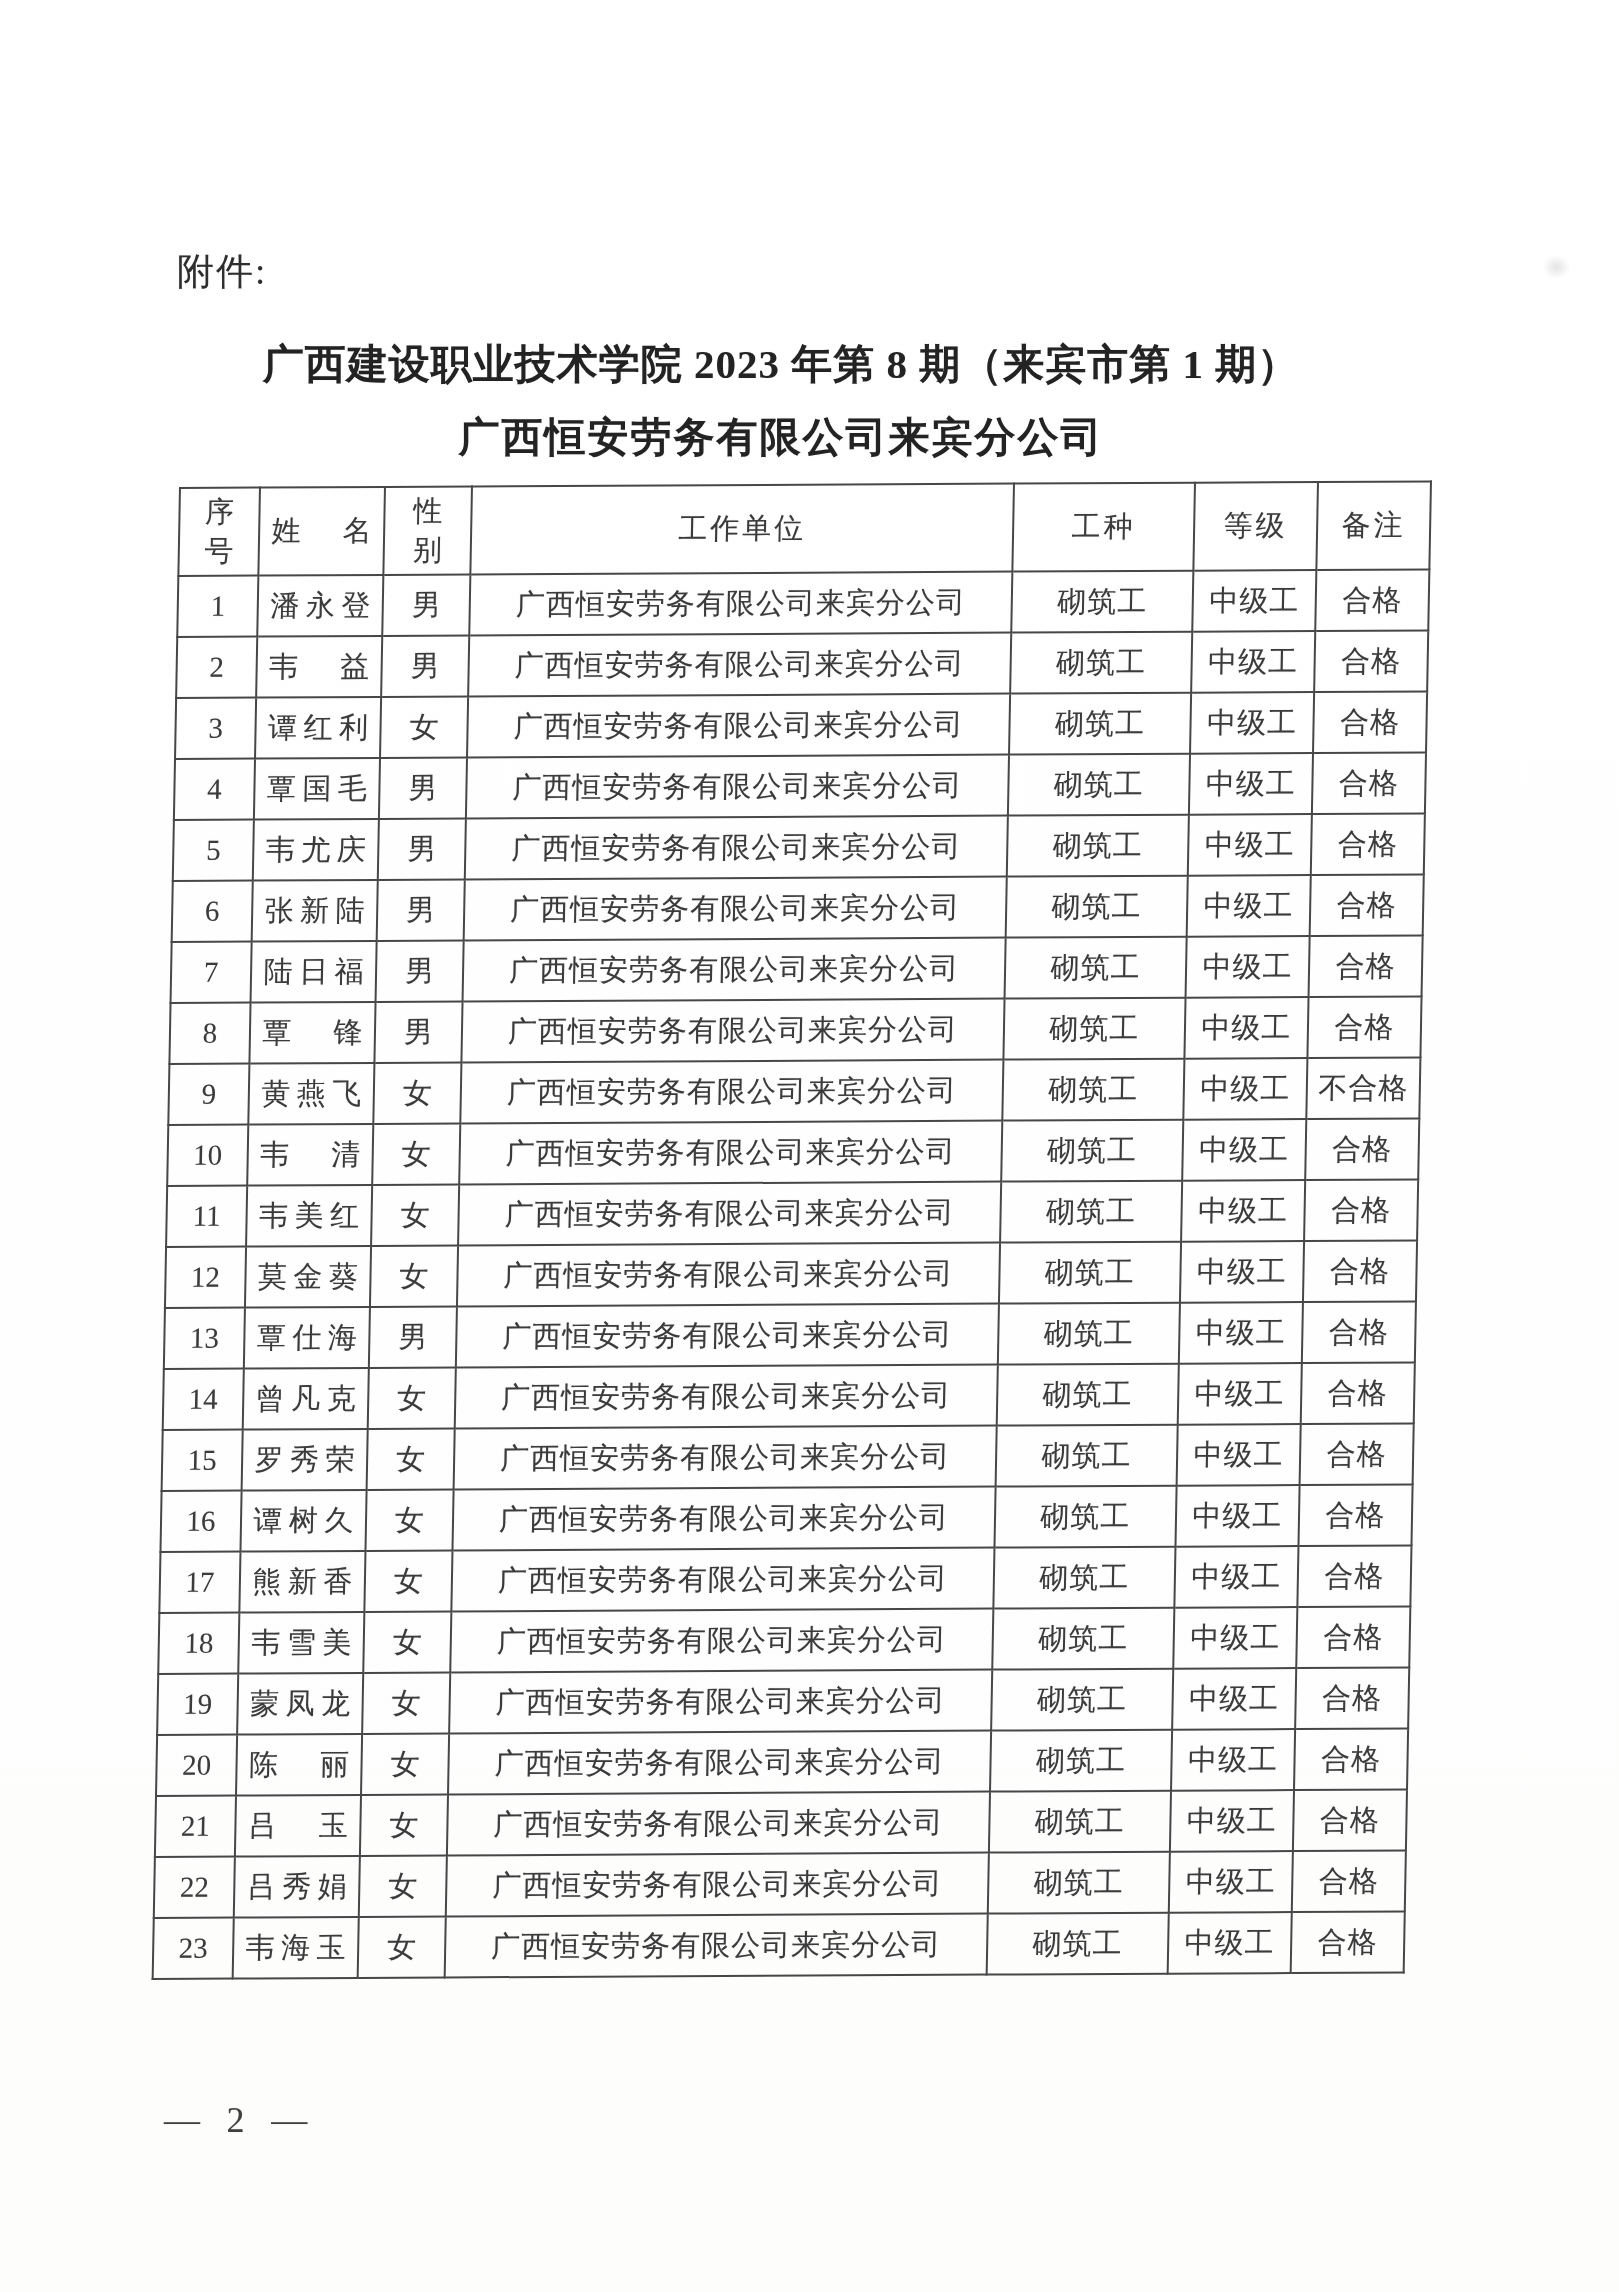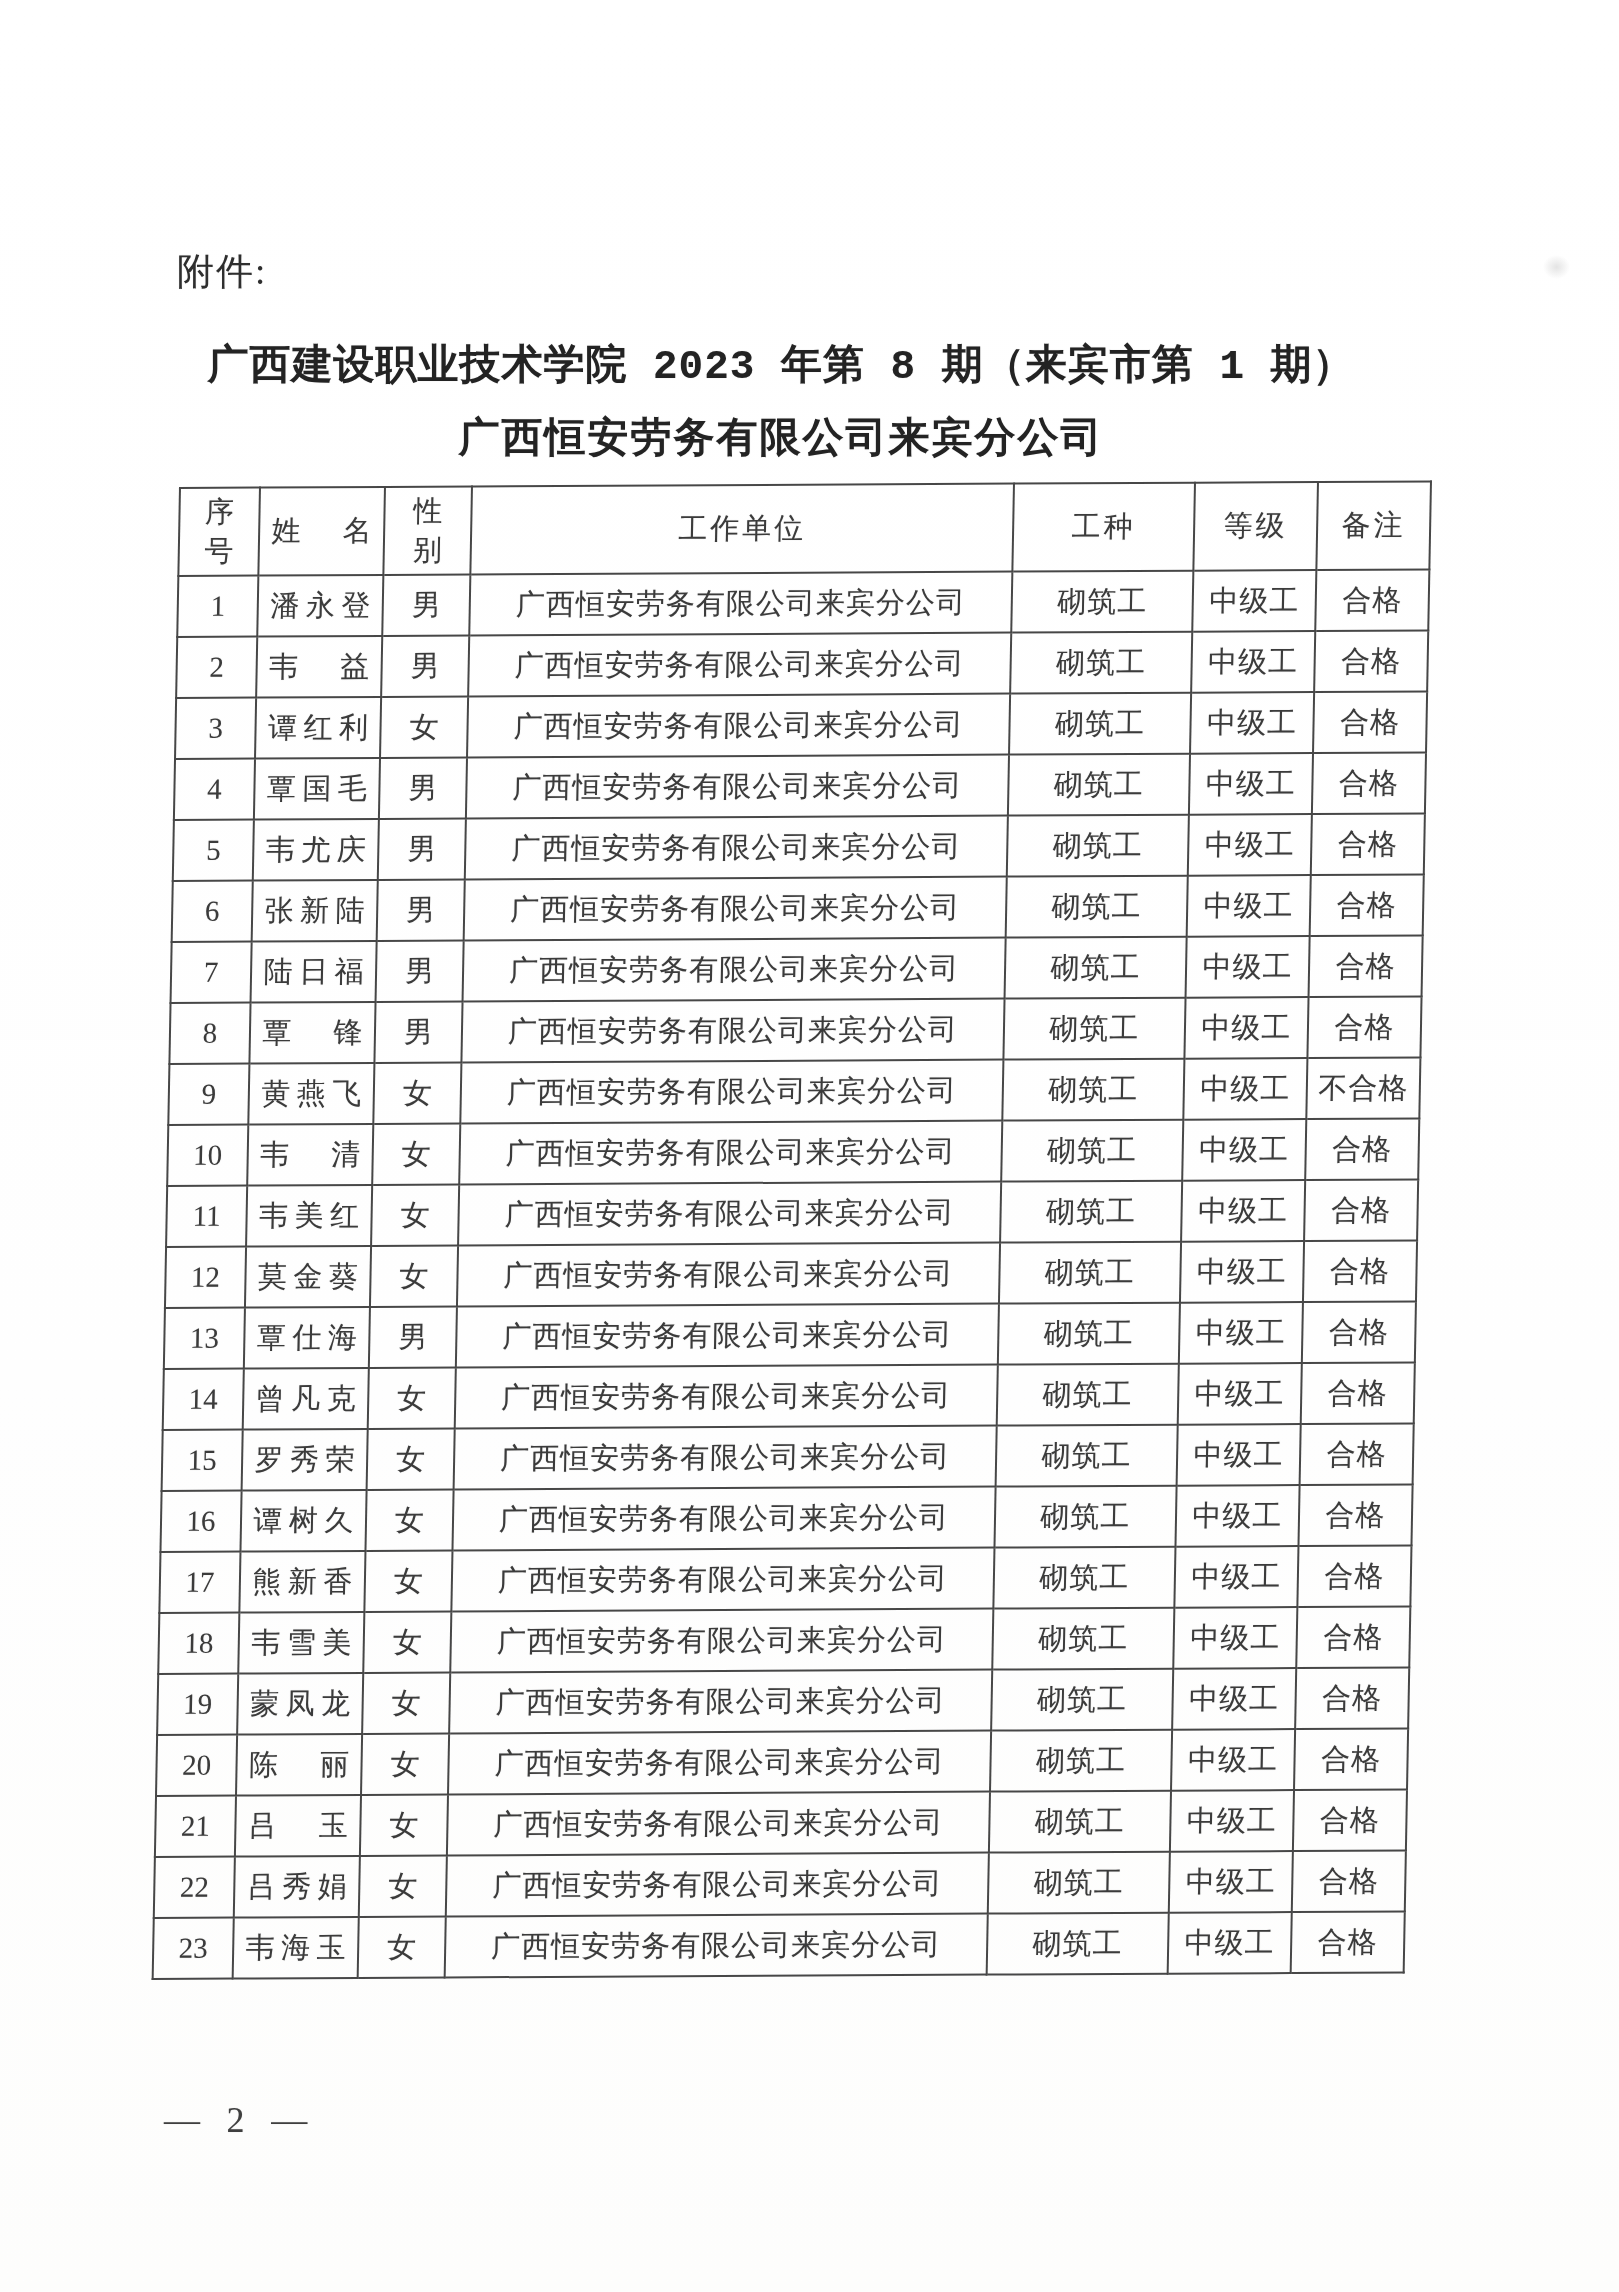--- a/index.html
+++ b/index.html
@@ -12,21 +12,21 @@
     overflow:hidden;
     text-shadow:0 0 1px rgba(90,90,90,0.30);
   }
   .attachment {
     position:absolute; left:177px; top:247px;
     font-size:37px; color:#2e2e2e; letter-spacing:2px;
   }
   .title-line1 {
     position:absolute; left:176px; top:337px; width:1210px;
     text-align:center; font-size:41px; font-weight:bold;
-    color:#232323; white-space:nowrap; letter-spacing:1px;font-family:Liberation Mono, monospace;
+    color:#232323; white-space:nowrap; letter-spacing:1px;
   }
   .title-line2 {
     position:absolute; left:176px; top:410px; width:1210px;
     text-align:center; font-size:41px; font-weight:bold;
     color:#232323; white-space:nowrap; letter-spacing:2px;
   }
   .tablewrap {
     position:absolute; left:179px; top:487px;
     transform:skew(-1.05deg,-0.3deg);
     transform-origin:0 0;

